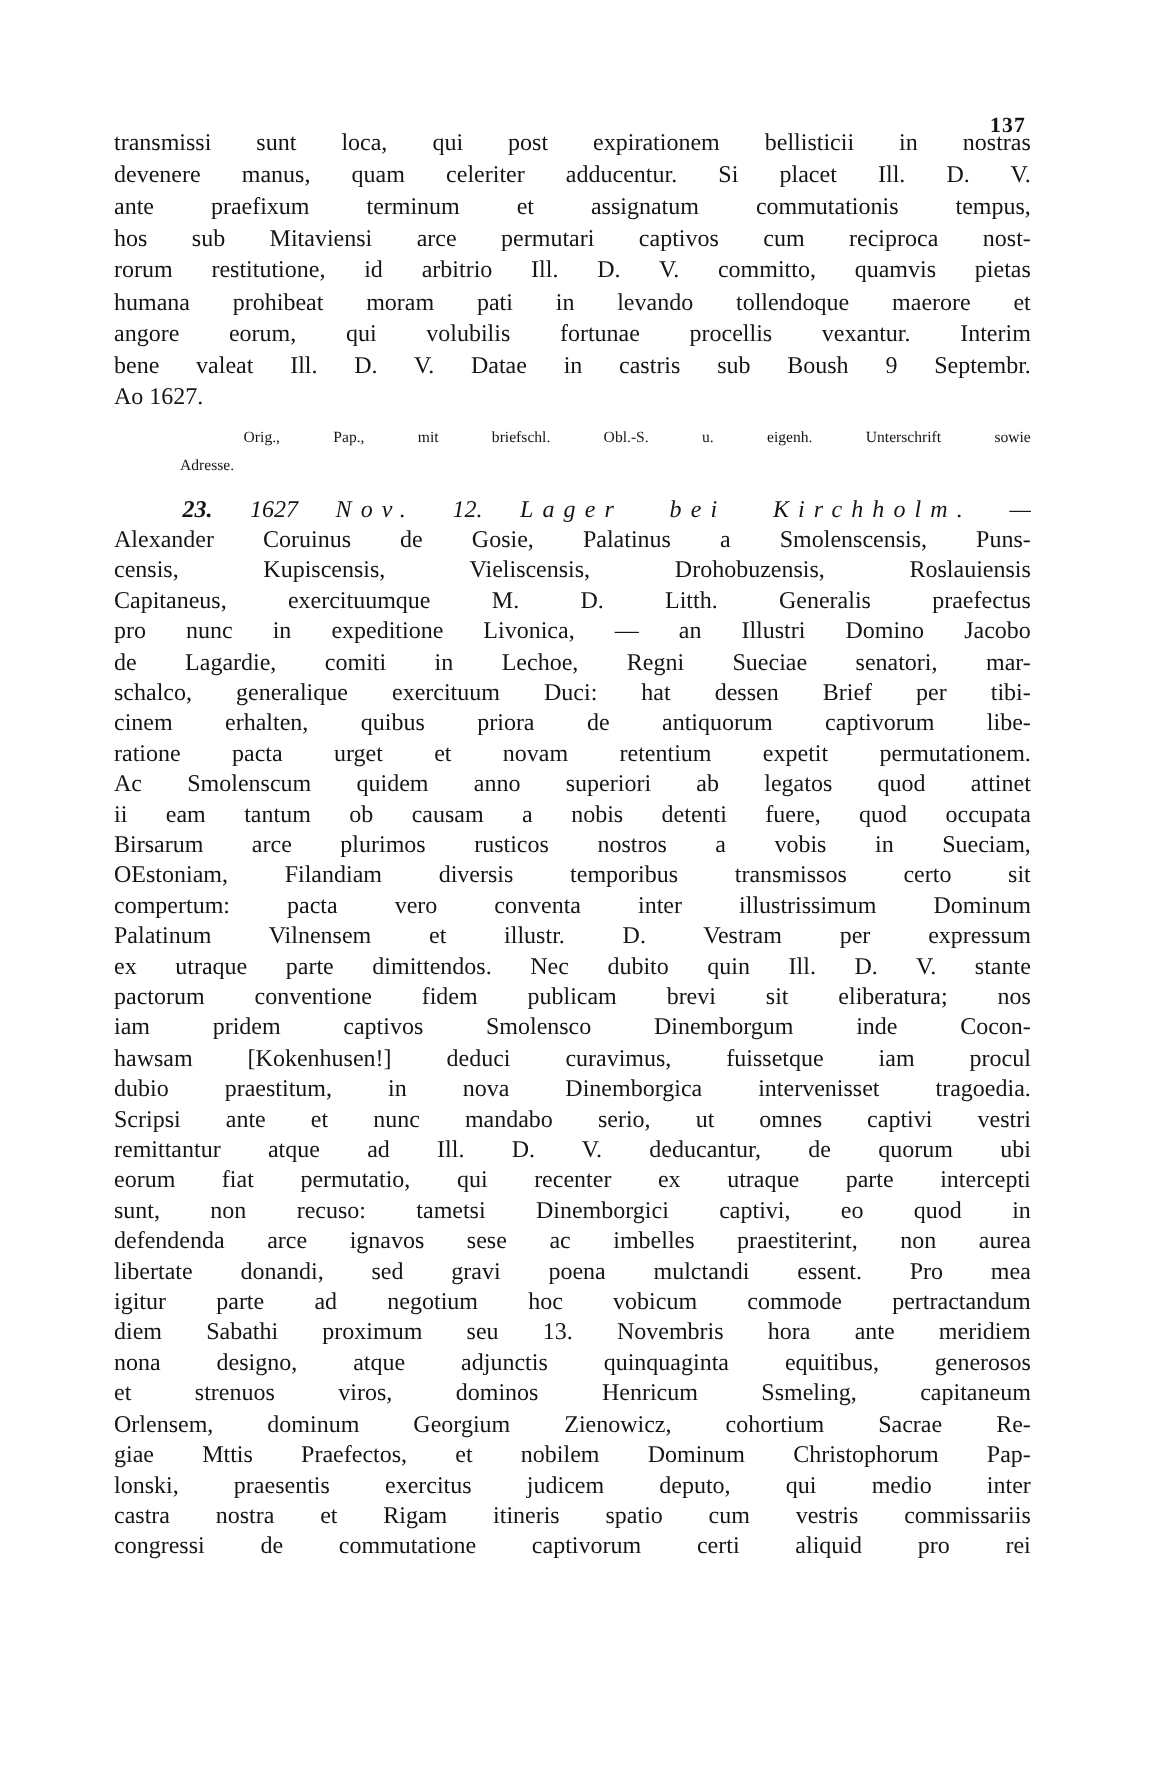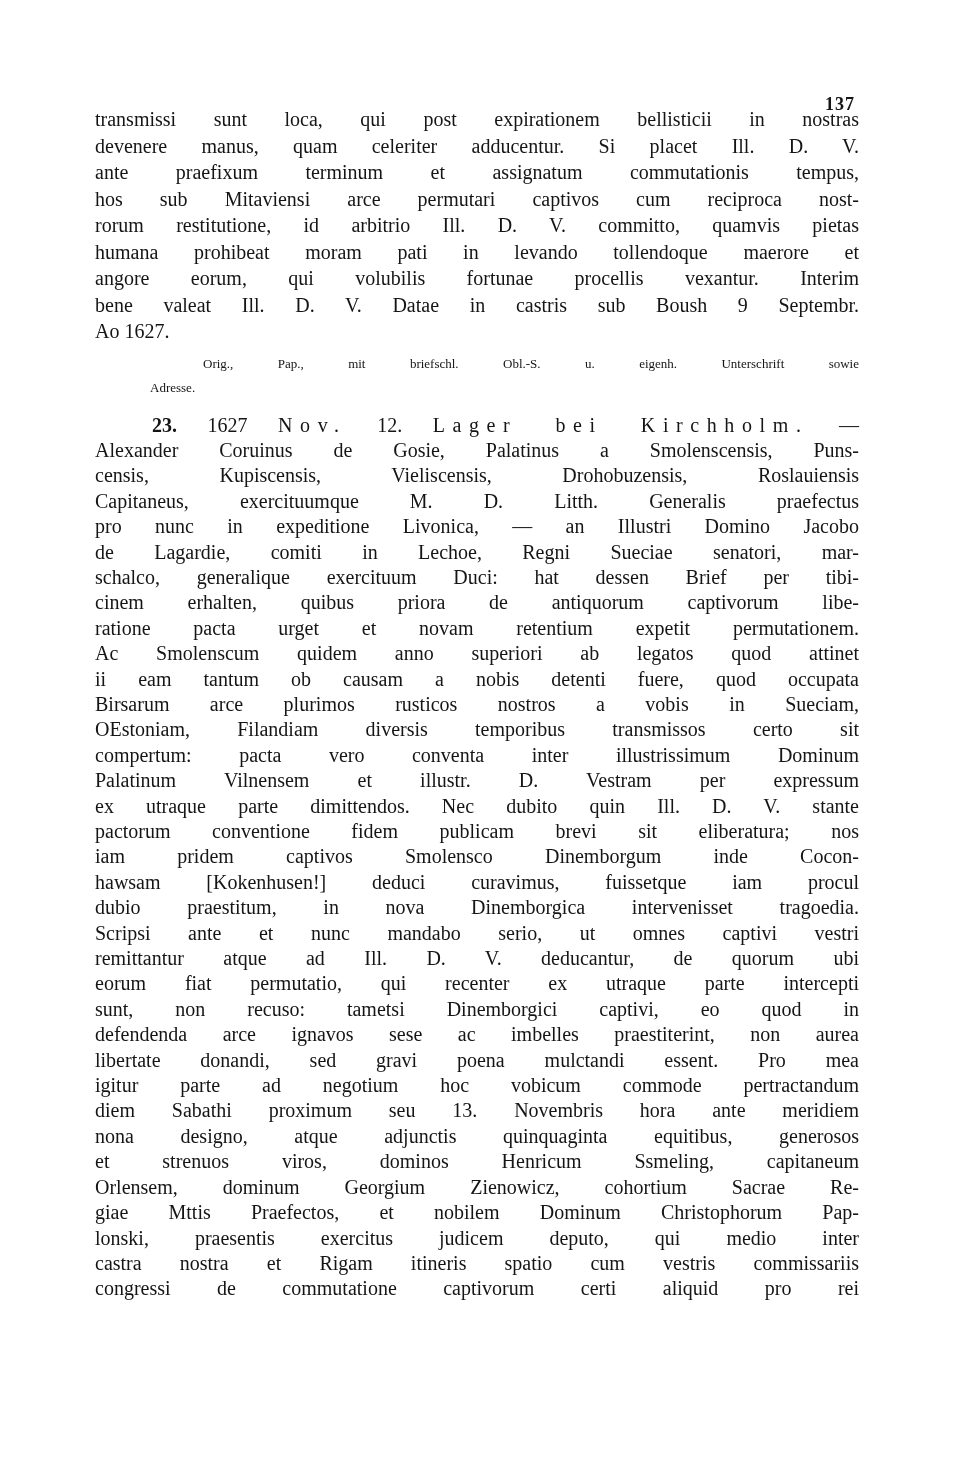--- a/index.html
+++ b/index.html
@@ -76,21 +76,21 @@
         <div class="line">humana prohibeat moram pati in levando tollendoque maerore et</div>
         <div class="line">angore eorum, qui volubilis fortunae procellis vexantur. Interim</div>
         <div class="line">bene valeat Ill. D. V. Datae in castris sub Boush 9 Septembr.</div>
         <div class="line" style="text-align-last: left;">Ao 1627.</div>
       </div>
       <div class="para note">
         <div class="line" style="padding-left: 108px;">Orig., Pap., mit briefschl. Obl.-S. u. eigenh. Unterschrift sowie</div>
         <div class="line" style="text-align-last: left; padding-left: 55px;">Adresse.</div>
       </div>
       <div class="para entry">
-        <div class="line" style="padding-left: 57px;"><span class="b">23.</span><span> 1627 </span><span class="spread">Nov.</span><span> 12. </span><span class="spread">Lager bei Kirchholm.</span><span> —</span></div>
+        <div class="line" style="padding-left: 57px; font-style: italic;"><span class="b">23.</span><span> 1627 </span><span class="spread">Nov.</span><span> 12. </span><span class="spread">Lager bei Kirchholm.</span><span> —</span></div>
         <div class="line">Alexander Coruinus de Gosie, Palatinus a Smolenscensis, Puns-</div>
         <div class="line">censis, Kupiscensis, Vieliscensis, Drohobuzensis, Roslauiensis</div>
         <div class="line">Capitaneus, exercituumque M. D. Litth. Generalis praefectus</div>
         <div class="line"><span>pro nunc in expeditione Livonica, — </span><span class="i">an</span><span> Illustri Domino Jacobo</span></div>
         <div class="line">de Lagardie, comiti in Lechoe, Regni Sueciae senatori, mar-</div>
         <div class="line"><span>schalco, generalique exercituum Duci: </span><span class="i">hat dessen Brief</span><span> per tibi-</span></div>
         <div class="line"><span>cinem </span><span class="i">erhalten,</span><span> quibus priora de antiquorum captivorum libe-</span></div>
         <div class="line">ratione pacta urget et novam retentium expetit permutationem.</div>
         <div class="line">Ac Smolenscum quidem anno superiori ab legatos quod attinet</div>
         <div class="line">ii eam tantum ob causam a nobis detenti fuere, quod occupata</div>

